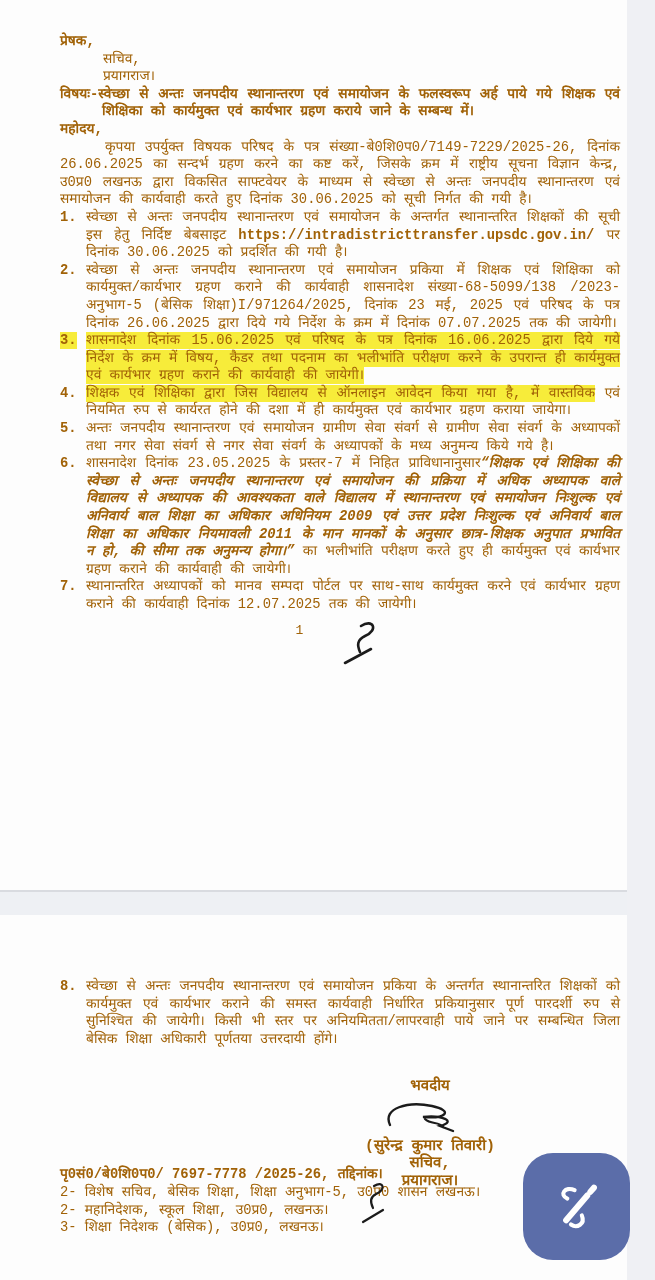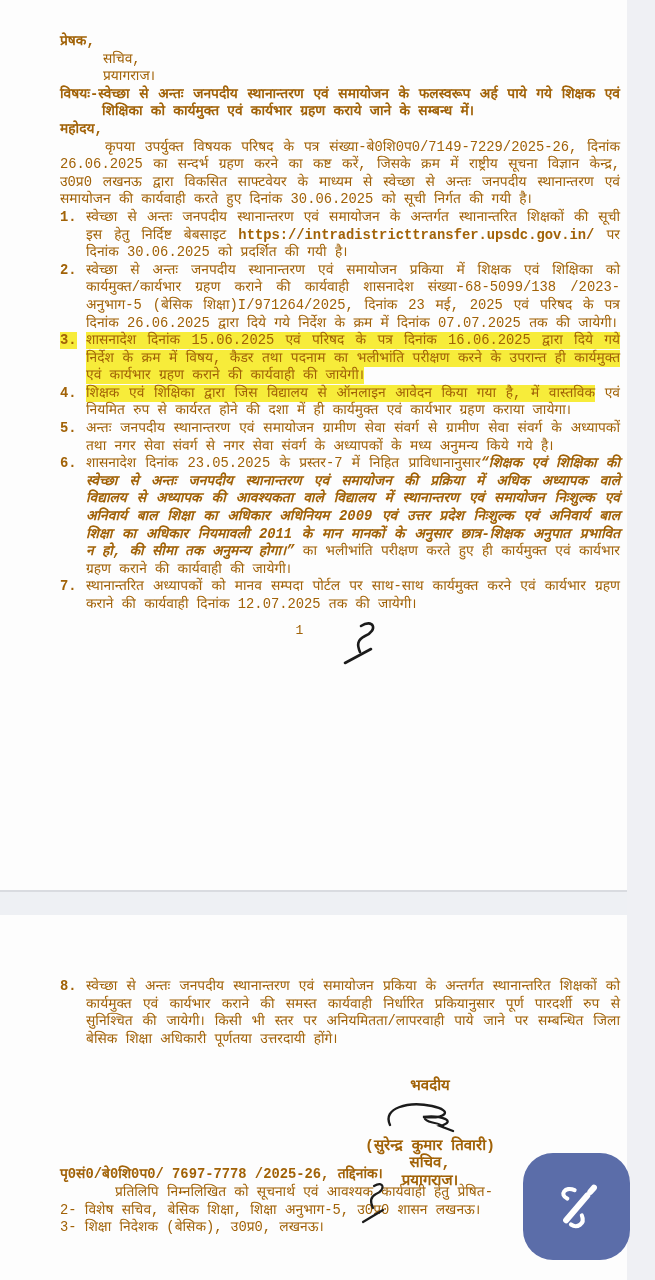--- a/index.html
+++ b/index.html
@@ -95,22 +95,22 @@
 
   <div class="page2">
     <div class="row">
       <span class="num">8.</span>
       <span class="txt">स्वेच्छा से अन्तः जनपदीय स्थानान्तरण एवं समायोजन प्रकिया के अन्तर्गत स्थानान्तरित शिक्षकों को कार्यमुक्त एवं कार्यभार कराने की समस्त कार्यवाही निर्धारित प्रकियानुसार पूर्ण पारदर्शी रुप से सुनिश्चित की जायेगी। किसी भी स्तर पर अनियमितता/लापरवाही पाये जाने पर सम्बन्धित जिला बेसिक शिक्षा अधिकारी पूर्णतया उत्तरदायी होंगे।</span>
     </div>
 
     <div class="spacer1"></div>
 
     <div class="b">पृ0सं0/बे0शि0प0/ 7697-7778 /2025-26, तद्दिनांक।</div>
-    <div class="copy-intro">प्रतिलिपि निम्नलिखित को सूचनार्थ एवं आवश्यक कार्यवाही हेतु प्रेषित-</div>
     <div class="copyline">2- विशेष सचिव, बेसिक शिक्षा, शिक्षा अनुभाग-5, उ0प्र0 शासन लखनऊ।</div>
+    <div class="copyline">2- महानिदेशक, स्कूल शिक्षा, उ0प्र0, लखनऊ।</div>
     <div class="copyline">3- शिक्षा निदेशक (बेसिक), उ0प्र0, लखनऊ।</div>
   </div>
 
   <div class="sig-block">
     <div class="b">भवदीय</div>
     <svg class="sig-main" width="100" height="40" viewBox="0 0 100 40">
       <path d="M10 27 C2 10 28 3 52 8 C74 13 66 21 43 19 C61 17 78 23 60 28 L73 33" fill="none" stroke="#1b1b1b" stroke-width="2.4" stroke-linecap="round"></path>
       <path d="M45 21 C51 27 59 23 63 29" fill="none" stroke="#1b1b1b" stroke-width="2.2" stroke-linecap="round"></path>
     </svg>
     <div class="b">(सुरेन्द्र कुमार तिवारी)</div>

